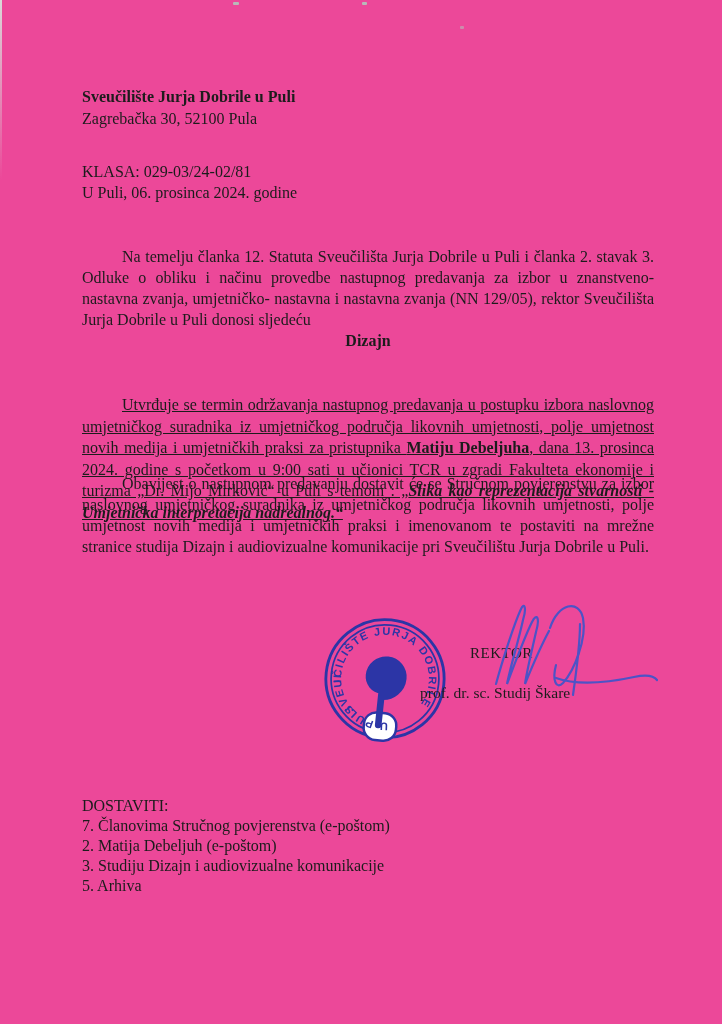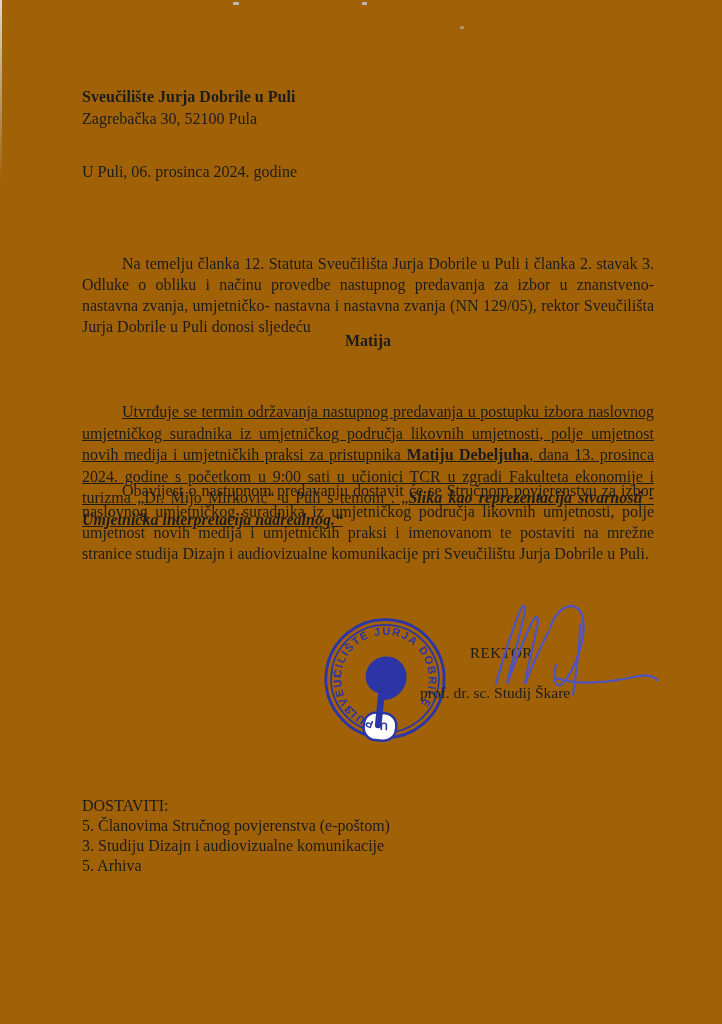--- a/index.html
+++ b/index.html
@@ -1,30 +1,30 @@
 <!DOCTYPE html>
 <html style="--stamp-color: #2c35a6; --ink-color: #4d53c6;"><head>
 <meta charset="utf-8">
 <style>
   html,body{margin:0;padding:0;background:#ffffff;}
   .page{
     position:relative;
     width:722px;height:1024px;
-    background:#a16207;
+    background:#ec4899;
     overflow:hidden;
     font-family:"Liberation Serif","DejaVu Serif",serif;
     color:#1c1c1c;
     font-size:16px;
   }
   .content{position:absolute;left:82px;top:0;width:572px;}
   .blk{position:absolute;left:0;width:572px;}
   .hdr{top:86px;line-height:22px;}
   .hdr .b{font-weight:bold;}
   .meta{top:161px;line-height:21px;}
-  .para{text-align:justify;text-indent:40px;line-height:21px;margin-top:7px;}
+  .para{text-align:justify;text-indent:40px;line-height:21px;}
   .p1{top:246px;}
   .title-blk{top:329px;text-align:center;font-weight:bold;line-height:23px;}
   .p2{top:394px;line-height:21.5px;text-decoration:underline;}
   .p3{top:473px;}
   .bold{font-weight:bold;}
   .und{text-decoration:underline;}
   .bi{font-weight:bold;font-style:italic;}
   .rektor{position:absolute;left:470px;top:645px;font-size:15px;letter-spacing:0.5px;}
   .name{position:absolute;left:420px;top:684px;font-size:15.5px;}
   .stamp-svg{position:absolute;left:318px;top:612px;}
@@ -45,36 +45,38 @@
   <div class="speck" style="left:460px;top:26px;width:4px;height:3px;opacity:.6;"></div>
 
   <div class="content">
 
     <div class="blk hdr">
       <div class="b">Sveučilište Jurja Dobrile u Puli</div>
       <div>Zagrebačka 30, 52100 Pula</div>
     </div>
 
     <div class="blk meta">
+      <div>KLASA: 029-03/24-02/81</div>
       <div>U Puli, 06. prosinca 2024. godine</div>
     </div>
 
     <div class="blk para p1">Na temelju članka 12. Statuta Sveučilišta Jurja Dobrile u Puli i članka 2. stavak 3. Odluke o obliku i načinu provedbe nastupnog predavanja za izbor u znanstveno- nastavna zvanja, umjetničko- nastavna i nastavna zvanja (NN 129/05), rektor Sveučilišta Jurja Dobrile u Puli donosi sljedeću</div>
 
     <div class="blk title-blk">
-      <div>Matija</div>
+      <div>Dizajn</div>
     </div>
 
     <div class="blk para p2"><span>Utvrđuje se termin održavanja nastupnog predavanja u postupku izbora naslovnog umjetničkog suradnika iz umjetničkog područja likovnih umjetnosti, polje umjetnost novih medija i umjetničkih praksi za pristupnika </span><span class="bold">Matiju Debeljuha</span><span>, dana </span><span class="und">13. prosinca 2024. godine s početkom u 9:00 sati</span><span> u učionici TCR u zgradi Fakulteta ekonomije i turizma „Dr. Mijo Mirković“ u Puli s temom : „</span><span class="bi">Slika kao reprezentacija stvarnosti - Umjetnička interpretacija nadrealnog.“</span></div>
 
     <div class="blk para p3">Obavijest o nastupnom predavanju dostavit će se Stručnom povjerenstvu za izbor naslovnog umjetničkog suradnika iz umjetničkog područja likovnih umjetnosti, polje umjetnost novih medija i umjetničkih praksi i imenovanom te postaviti na mrežne stranice studija Dizajn i audiovizualne komunikacije pri Sveučilištu Jurja Dobrile u Puli.</div>
 
     <div class="blk dostaviti">
       <div>DOSTAVITI:</div>
-      <div>5. Članovima Stručnog povjerenstva (e-poštom)</div>
+      <div>7. Članovima Stručnog povjerenstva (e-poštom)</div>
+      <div>2. Matija Debeljuh (e-poštom)</div>
       <div>3. Studiju Dizajn i audiovizualne komunikacije</div>
       <div>5. Arhiva</div>
     </div>
   </div>
 
   <svg class="stamp-svg" width="134" height="143" viewBox="-70 -70 140 150">
     <g transform="rotate(6)" stroke="var(--stamp-color,#2c35a6)" fill="none">
       <circle cx="0" cy="0" r="62" stroke-width="3"></circle>
       <circle cx="0" cy="0" r="56.5" stroke-width="1.8"></circle>
 

